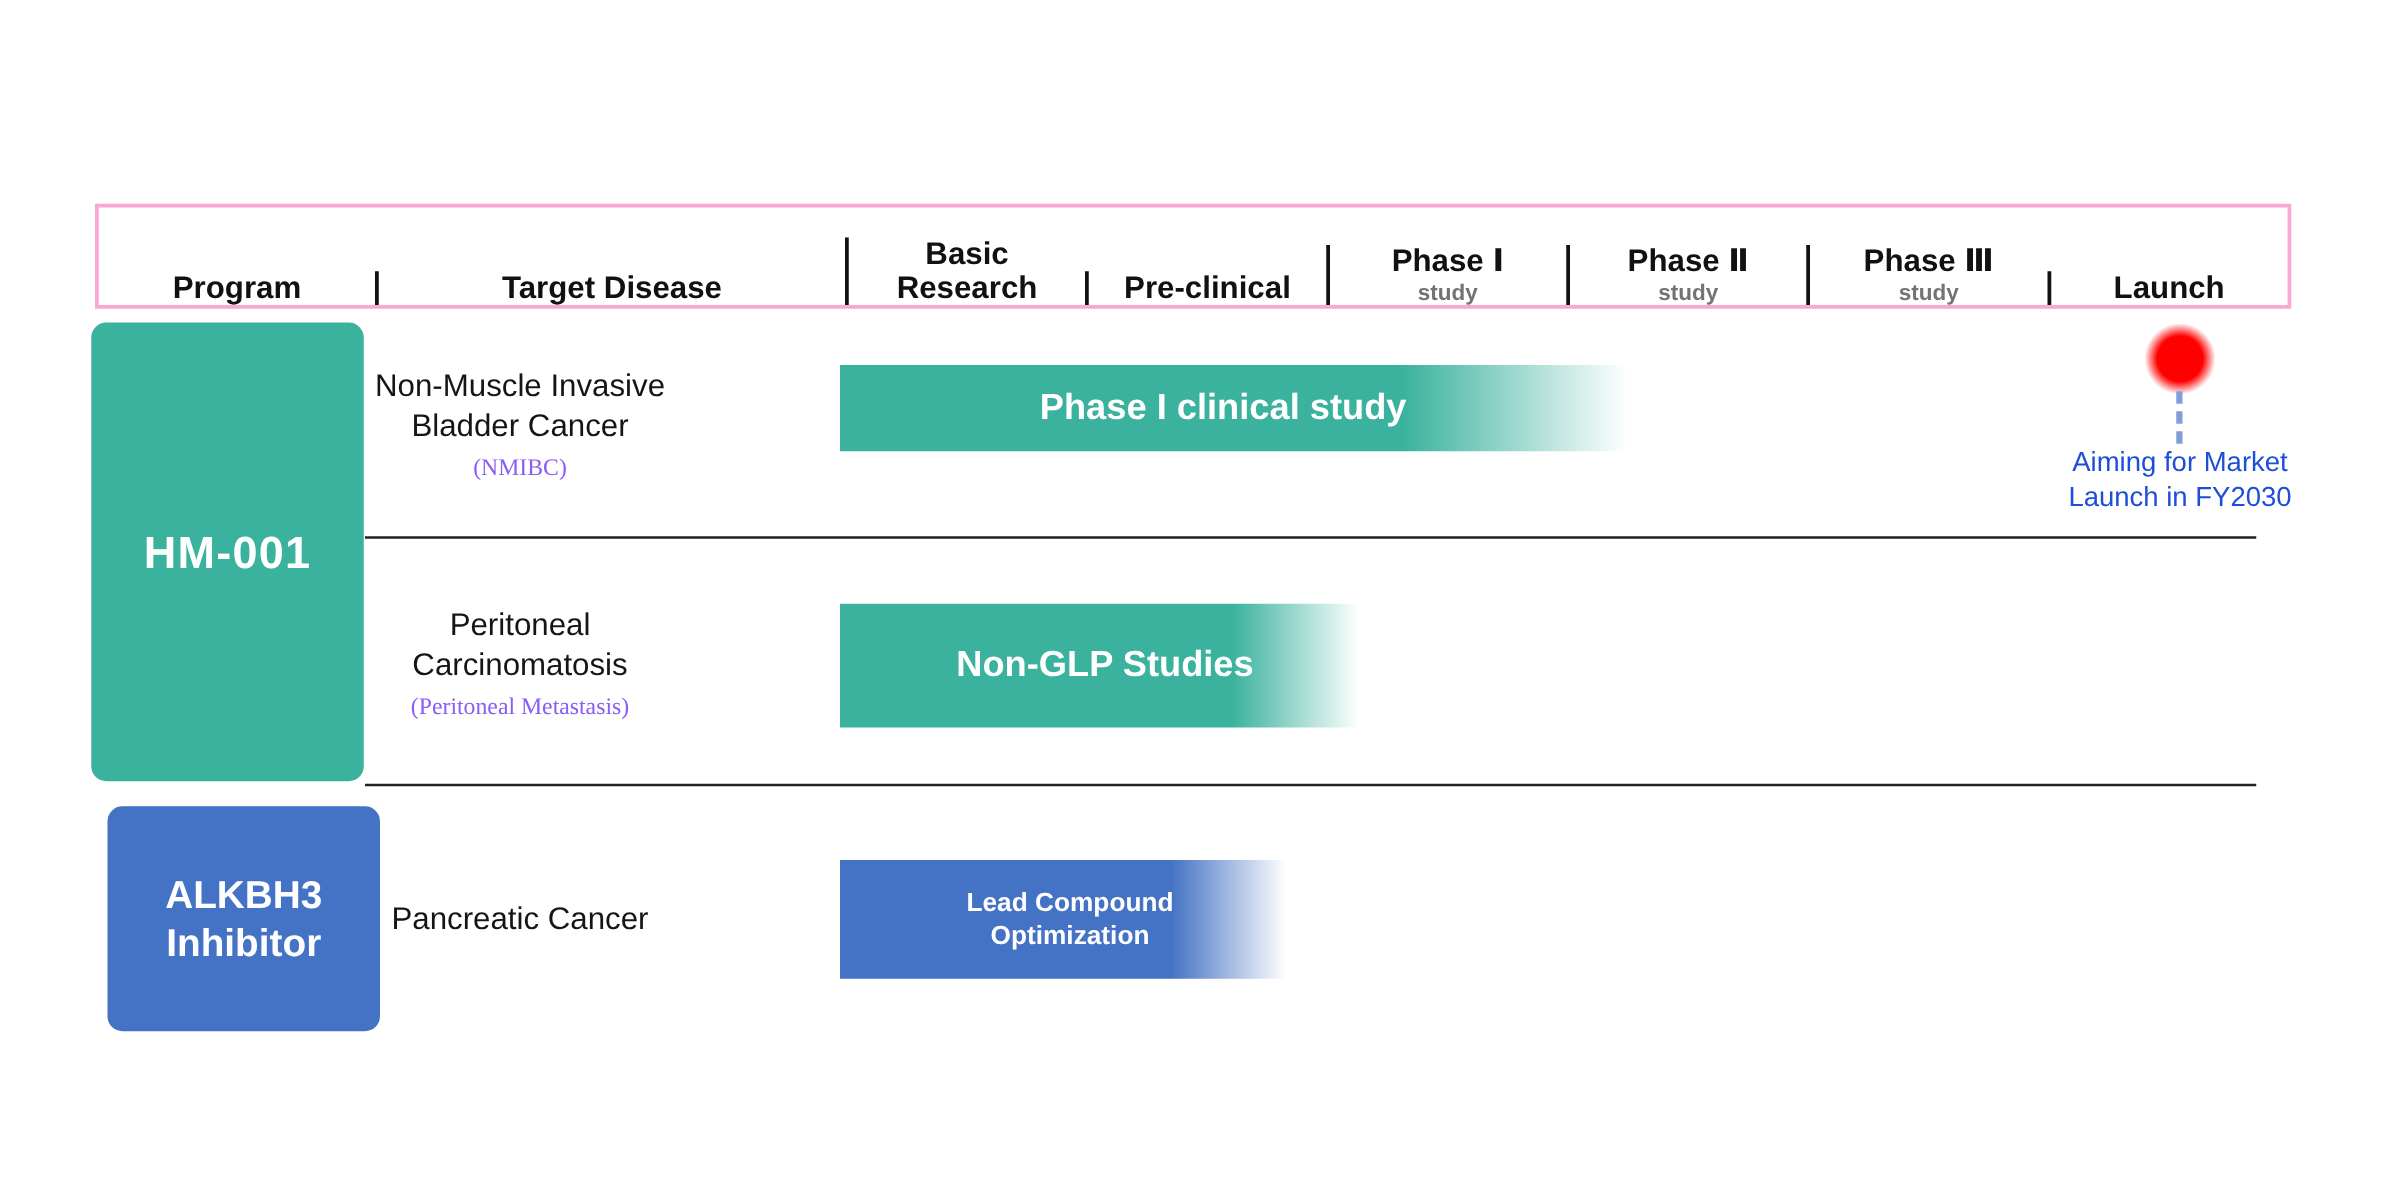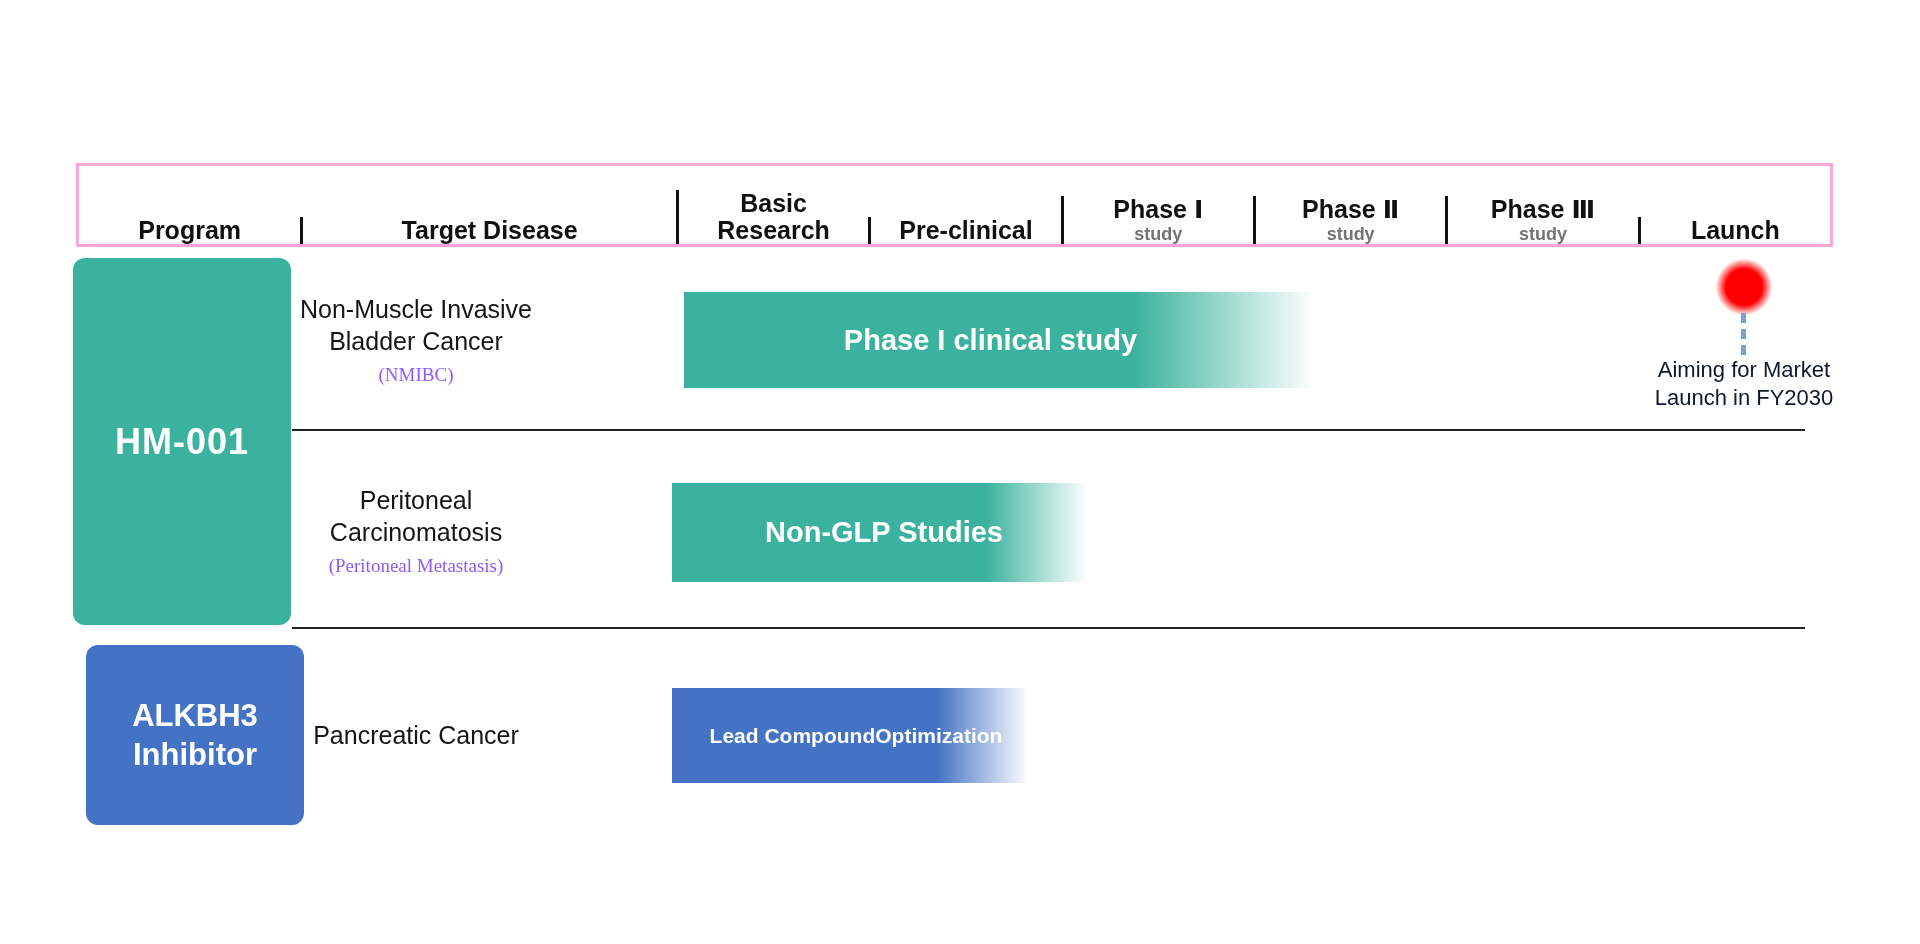--- a/index.html
+++ b/index.html
@@ -33,33 +33,33 @@
   
   .disease{left:288px;width:256px;text-align:center;}
   .disease .dline{font-size:25px;line-height:32px;color:#151515;}
   .disease .dnote{font-size:19px;color:#8b5cf6;margin-top:7px;font-family:Liberation Serif, serif;}
   #disease-1{top:293px;}
   #disease-2{top:484px;}
   #disease-3{top:719px;}
 
   
   .bar{display:flex;align-items:center;justify-content:center;color:#fff;font-weight:bold;text-align:center;}
-  #bar-1{left:672px;top:292px;width:643px;height:96px;font-size:29px;
-    background:linear-gradient(90deg,var(--teal) 0%,var(--teal) 70%,#fff 98%);margin-left:12px;}
+  #bar-1{left:672px;top:292px;width:643px;height:69px;font-size:29px;
+    background:linear-gradient(90deg,var(--teal) 0%,var(--teal) 70%,#fff 98%);}
   #bar-2{left:672px;top:483px;width:424px;height:99px;font-size:29px;
     background:linear-gradient(90deg,var(--teal) 0%,var(--teal) 74%,#fff 98%);}
   #bar-3{left:672px;top:688px;width:368px;height:95px;font-size:21px;line-height:26px;
-    background:linear-gradient(90deg,var(--blue) 0%,var(--blue) 72%,#fff 97%);display:flex;flex-direction:row;justify-content:center;}
+    background:linear-gradient(90deg,var(--blue) 0%,var(--blue) 72%,#fff 97%);display:flex;flex-direction:column;justify-content:center;}
   #bar-1 .bar-text{padding-right:30px;}
 
   
   #milestone-dot{left:1716px;top:259px;width:56px;height:56px;
     background:radial-gradient(circle,#ff0000 0%,#ff0000 46%,rgba(255,0,0,0) 72%);}
   #milestone-line{left:1741px;top:313px;width:0;height:42px;border-left:5px dashed var(--dash);}
-  #milestone-note{left:1634px;top:356px;width:220px;text-align:center;font-size:22px;line-height:28px;color:#0f172a;}
+  #milestone-note{left:1634px;top:356px;width:220px;text-align:center;font-size:22px;line-height:28px;color:#1d4ed8;}
 
   
   .separator{left:292px;width:1513px;height:0;border-top:2px solid #222;}
   #sep-1{top:429px;}
   #sep-2{top:627px;}
 </style>
 </head>
 <body>
 
 <div id="stage">

